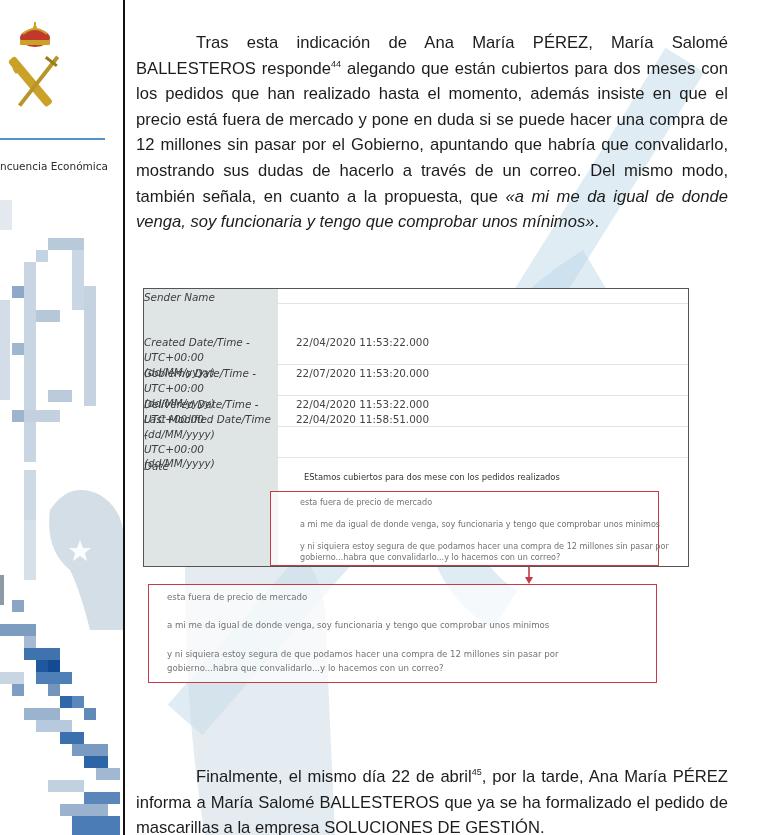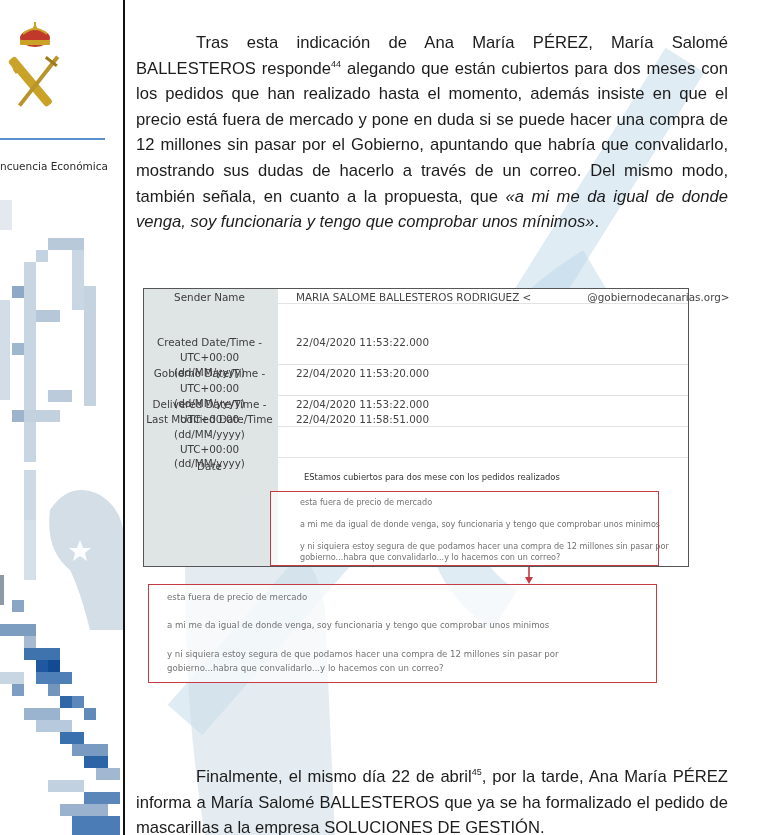--- a/index.html
+++ b/index.html
@@ -22,21 +22,21 @@
   .para p { text-indent: 60px; }
   .para sup { font-size: 9px; vertical-align: 7px; line-height: 0; }
   .para i { font-style: italic; }
   .para-1 { top: 30px; }
   .para-2 { top: 764px; }
 
   
   .email-table { position: absolute; left: 143px; top: 288px; width: 546px; height: 279px; border: 1px solid #555; background: #fff; z-index: 1; font-family: "DejaVu Sans", sans-serif; }
   .label-col { position: absolute; left: 0; top: 0; width: 134px; height: 100%; background: #dfe5e5; }
   .row { position: absolute; left: 0; width: 100%; font-size: 10.4px; color: #444; }
-  .row .lbl { position: absolute; left: 0; width: 131px; text-align: center; line-height: 14.8px; color: #3c3c3c; }
+  .row .lbl { position: absolute; left: 0; width: 131px; text-align: left; line-height: 14.8px; color: #3c3c3c; font-style: italic; }
   .row .val { position: absolute; left: 152px; line-height: 14.8px; white-space: nowrap; color: #444; }
   .row .line { position: absolute; left: 134px; right: 0; bottom: 0; height: 1px; background: #e3e3e3; }
   .row .gap { display: inline-block; width: 56px; }
   .row .gap2 { display: inline-block; width: 66px; }
 
   .body-first { position: absolute; left: 160px; top: 183px; font-size: 8.4px; color: #333; white-space: nowrap; }
   .red-box { position: absolute; border: 1.3px solid #c43a45; background: rgba(255,255,255,.7); font-family: "DejaVu Sans", sans-serif; color: #737373; z-index: 2; }
   .red-box-1 { left: 270px; top: 491px; width: 389px; height: 75px; }
   .red-box-1 .l { position: absolute; left: 29px; font-size: 8.1px; white-space: nowrap; }
   .red-box-2 { left: 148px; top: 584px; width: 509px; height: 99px; }
@@ -126,31 +126,30 @@
 
 <div class="para para-1">
   <p><span>Tras esta indicación de Ana María PÉREZ, María Salomé BALLESTEROS responde</span><sup>44</sup><span> alegando que están cubiertos para dos meses con los pedidos que han realizado hasta el momento, además insiste en que el precio está fuera de mercado y pone en duda si se puede hacer una compra de 12 millones sin pasar por el Gobierno, apuntando que habría que convalidarlo, mostrando sus dudas de hacerlo a través de un correo. Del mismo modo, también señala, en cuanto a la propuesta, que </span><i>«a mi me da igual de donde venga, soy funcionaria y tengo que comprobar unos mínimos»</i><span>.</span></p>
 </div>
 
 <div class="email-table">
   <div class="label-col"></div>
 
   <div class="row" style="top:1px;height:14px">
     <span class="lbl">Sender Name</span>
-    <span class="val"><span>MARIA SALOME BALLESTEROS RODRIGUEZ &lt;</span><span class="gap"></span><span>@gobiernodecanarias.org&gt;</span></span>
     <div class="line"></div>
   </div>
   <div class="row" style="top:46px;height:30px">
     <span class="lbl"><span>Created Date/Time -</span><br><span>UTC+00:00 (dd/MM/yyyy)</span></span>
     <span class="val">22/04/2020 11:53:22.000</span>
     <div class="line"></div>
   </div>
   <div class="row" style="top:77px;height:30px">
     <span class="lbl"><span>Gobierno Date/Time -</span><br><span>UTC+00:00 (dd/MM/yyyy)</span></span>
-    <span class="val">22/04/2020 11:53:20.000</span>
+    <span class="val">22/07/2020 11:53:20.000</span>
     <div class="line"></div>
   </div>
   <div class="row" style="top:108px;height:30px">
     <span class="lbl"><span>Delivered Date/Time -</span><br><span>UTC+00:00 (dd/MM/yyyy)</span></span>
     <span class="val">22/04/2020 11:53:22.000</span>
     <div class="line"></div>
   </div>
   <div class="row" style="top:123px;height:46px">
     <span class="lbl"><span>Last Modified Date/Time -</span><br><span>UTC+00:00 (dd/MM/yyyy)</span></span>
     <span class="val">22/04/2020 11:58:51.000</span>

